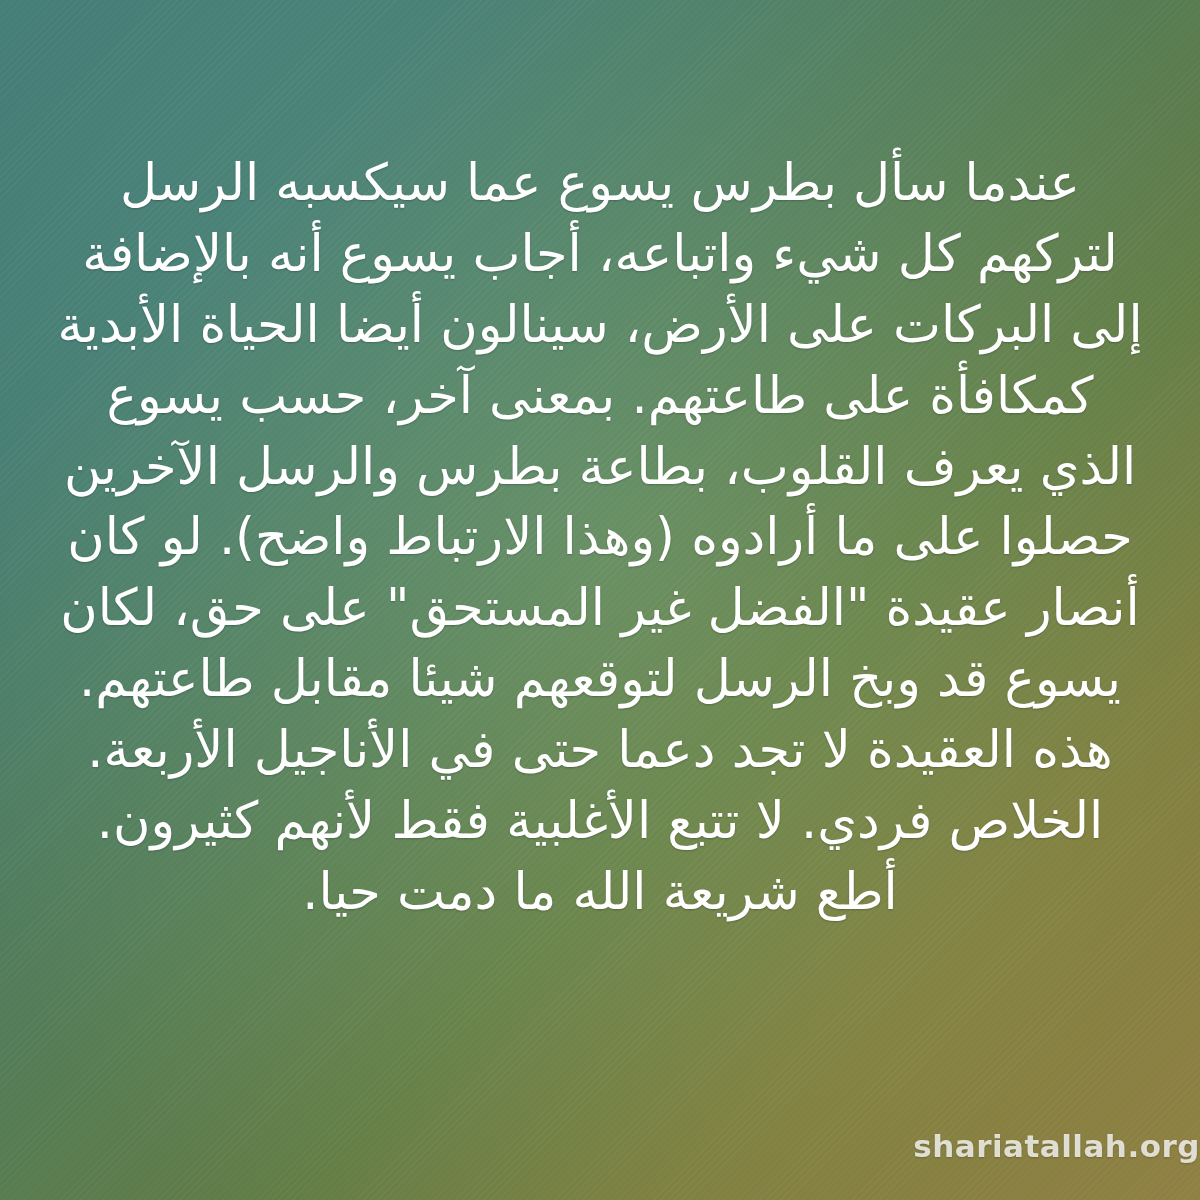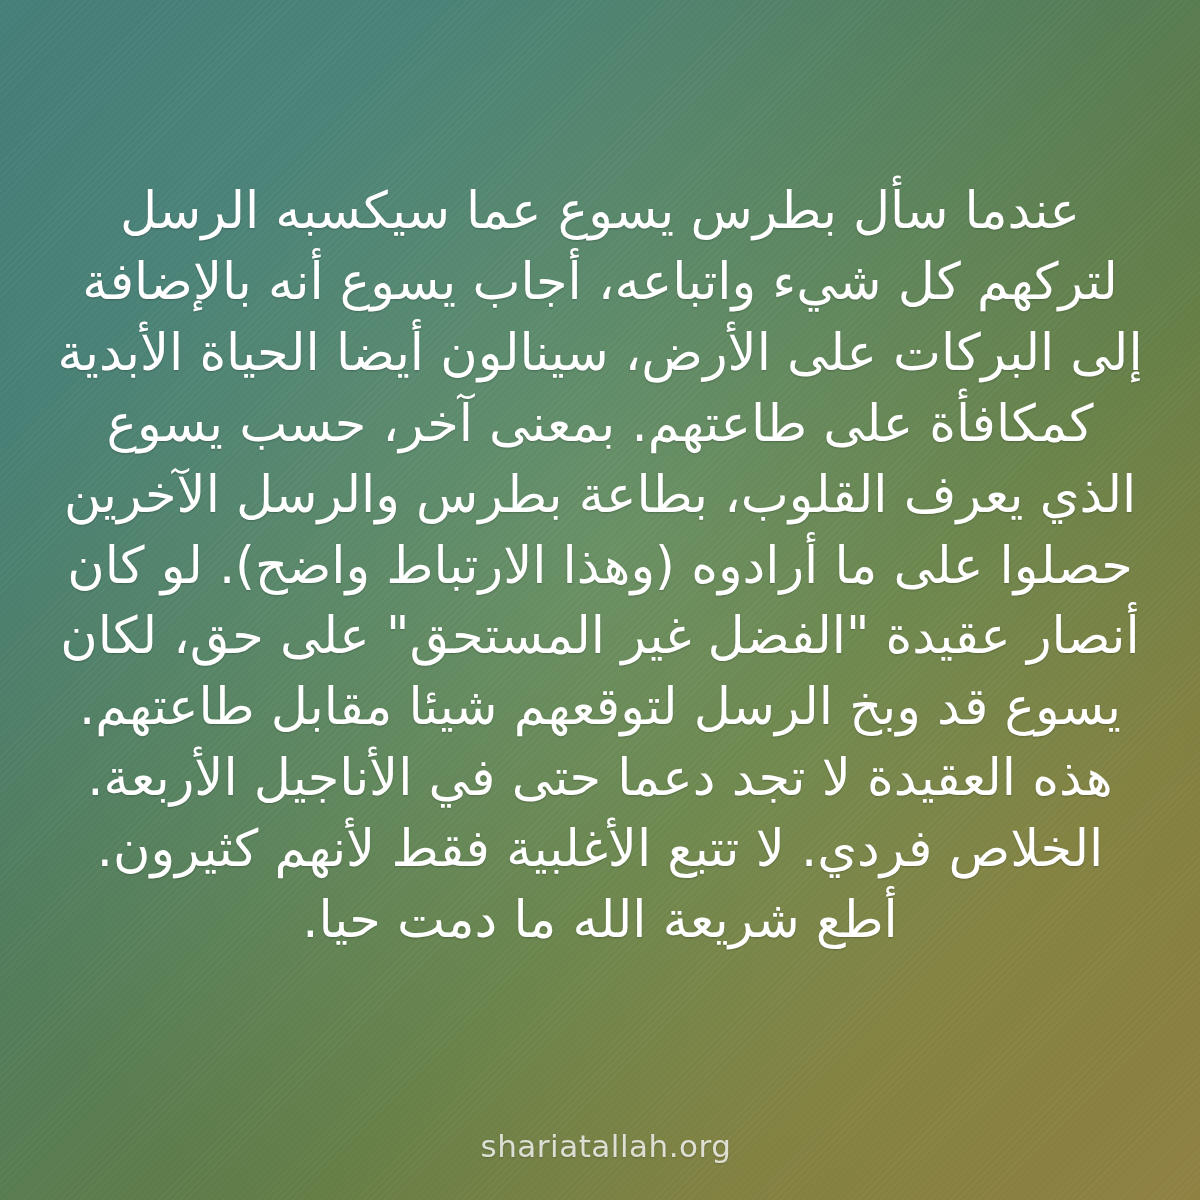--- a/index.html
+++ b/index.html
@@ -42,46 +42,46 @@
     pointer-events: none;
   }
   .content {
     position: absolute;
     left: 0;
     right: 0;
     top: 0;
     bottom: 0;
     display: flex;
     flex-direction: column;
-    justify-content: center;
+    justify-content: flex-start;
     align-items: center;
-    padding: 52px 56px 120px 56px;
+    padding: 97px 56px 120px 56px;
     box-sizing: border-box;
   }
   .quote-text {
     width: 100%;
     color: #ffffff;
     font-size: 51px;
     line-height: 1.39;
     text-align: center;
     direction: rtl;
     font-weight: 400;
     letter-spacing: 0px;
     text-shadow: 0 1px 2px rgba(0,0,0,0.22);
     white-space: pre-wrap;
   }
   .watermark {
     position: absolute;
     left: 12px;
     right: 0;
     bottom: 36px;
-    text-align: center;
+    text-align: right;
     color: rgba(255,255,255,0.78);
     font-size: 31px;
-    font-weight: normal;
+    font-weight: bold;
     letter-spacing: 0.5px;
     direction: ltr;
     text-shadow: 0 1px 2px rgba(0,0,0,0.2);
   }
 </style>
 </head>
 <body>
 
 <div class="card">
   <div class="texture"></div>

